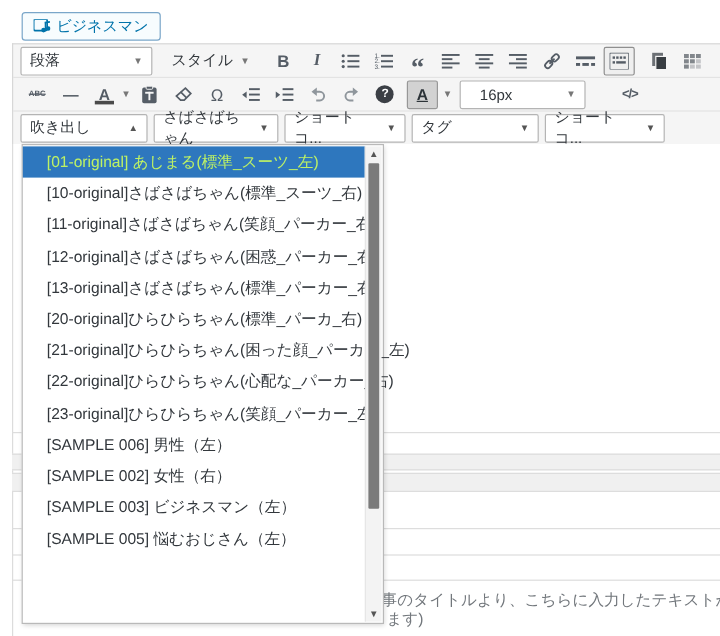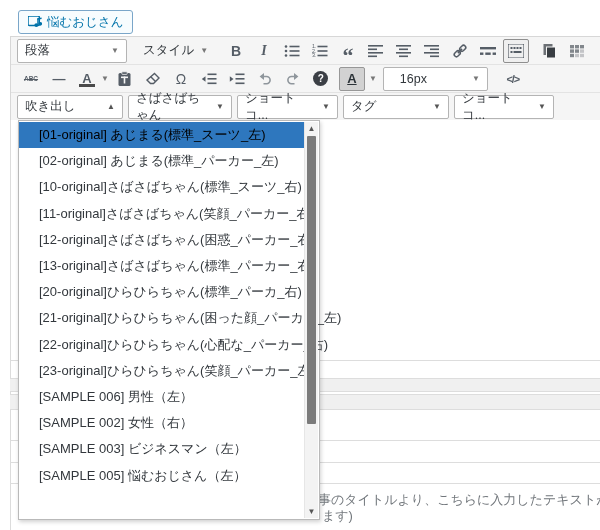--- a/index.html
+++ b/index.html
@@ -75,21 +75,21 @@
   .menu{
     position:absolute;left:18px;top:120px;width:302px;height:400px;
     background:#fff;border:1px solid #b9b9b9;box-shadow:1px 2px 4px rgba(0,0,0,.18);
     box-sizing:border-box;z-index:10;
   }
   .menu-items{position:absolute;left:0;top:1px;right:15px;}
   .menu-item{
     height:26.2px;display:flex;align-items:center;
     padding-left:20px;font-size:13px;color:#32373c;cursor:pointer;white-space:nowrap;
   }
-  .menu-item.selected{background:#2e77be;color:#000000;}
+  .menu-item.selected{background:#2e77be;color:#bef264;}
   .scrollbar{
     position:absolute;top:1px;right:1px;bottom:1px;width:14px;
     background:#f3f3f3;border-left:1px solid #e6e6e6;box-sizing:border-box;
   }
   .scroll-arrow{height:13px;display:flex;align-items:center;justify-content:center;font-size:8px;color:#555;cursor:pointer;}
   .scroll-arrow.down{position:absolute;bottom:0;left:0;right:0;}
   .scroll-thumb{position:absolute;top:14px;left:2px;right:2px;height:288px;background:#7b7b7b;border-radius:1px;cursor:pointer;}
 </style>
 </head>
 <body>
@@ -107,21 +107,21 @@
 <button class="media-btn">
   <span>
     <svg width="14" height="13" viewBox="0 0 16 15" fill="#0073aa">
       <rect x="0" y="0" width="13" height="11" rx="1.5" fill="none" stroke="#0073aa" stroke-width="1.6"></rect>
       <circle cx="9.5" cy="10.5" r="2.2"></circle>
         <circle cx="14" cy="9" r="2.2"></circle>
       <rect x="10.6" y="3" width="1.6" height="7.5"></rect>
         <rect x="10.6" y="2.6" width="5" height="1.7" transform="rotate(-8 10 3)"></rect>
     </svg>
   </span>
-  <span>悩むおじさん</span>
+  <span>ビジネスマン</span>
 </button>
 
 <div class="toolbar">
 
   <div class="tb-row">
     <div class="listbox" style="width:94px;margin-right:10px;">
       <span>段落</span>
       <span class="arrow">▼</span>
     </div>
     <div class="menubtn" style="margin-right:8px;font-family:Liberation Serif, serif;">
@@ -321,21 +321,21 @@
         </svg>
       </span>
     </div>
     <div class="tb-btn">
       <span class="help-circle">?</span>
     </div>
     <div class="tb-btn a-pressed" style="margin-left:4px;">
       <span>A</span>
     </div>
     <span class="mini-arrow" style="margin:0 6px 0 3px;">▼</span>
-    <div class="listbox" style="width:80px;margin-right:8px;padding-left:16px;">
+    <div class="listbox" style="width:80px;margin-right:20px;padding-left:16px;">
       <span>16px</span>
       <span class="arrow">▼</span>
     </div>
     <div class="tb-btn" style="width:30px;">
       <span class="glyph-code">&lt;/&gt;</span>
     </div>
   </div>
 
   <div class="tb-row row3">
     <div class="shortbtn" style="width:90px;">
@@ -357,21 +357,20 @@
     <div class="shortbtn" style="width:84px;">
       <span>ショートコ...</span>
       <span class="arrow">▼</span>
     </div>
   </div>
 </div>
 
 <div class="menu">
   <div class="menu-items">
     <div class="menu-item selected">[01-original] あじまる(標準_スーツ_左)</div>
-    <div class="menu-item">[02-original] あじまる(標準_パーカー_左)</div>
     <div class="menu-item">[10-original]さばさばちゃん(標準_スーツ_右)</div>
     <div class="menu-item">[11-original]さばさばちゃん(笑顔_パーカー_右)</div>
     <div class="menu-item">[12-original]さばさばちゃん(困惑_パーカー_右)</div>
     <div class="menu-item">[13-original]さばさばちゃん(標準_パーカー_右)</div>
     <div class="menu-item">[20-original]ひらひらちゃん(標準_パーカ_右)</div>
     <div class="menu-item">[21-original]ひらひらちゃん(困った顔_パーカー_左)</div>
     <div class="menu-item">[22-original]ひらひらちゃん(心配な_パーカー_右)</div>
     <div class="menu-item">[23-original]ひらひらちゃん(笑顔_パーカー_左)</div>
     <div class="menu-item">[SAMPLE 006] 男性（左）</div>
     <div class="menu-item">[SAMPLE 002] 女性（右）</div>

